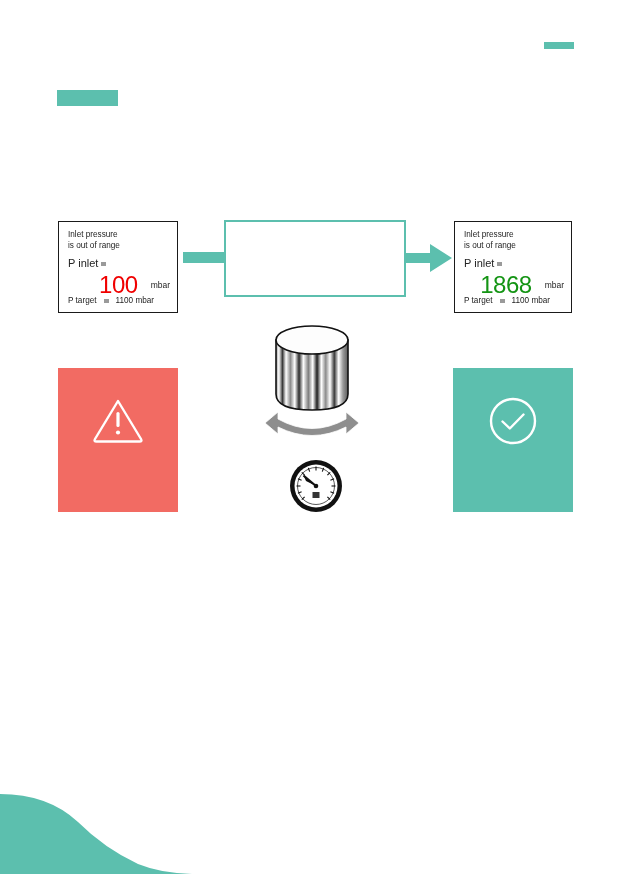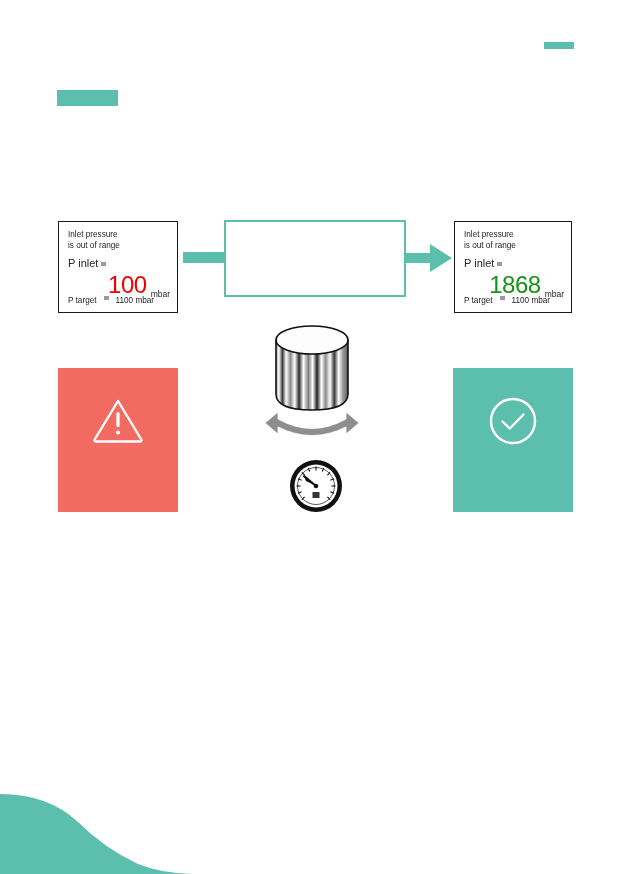--- a/index.html
+++ b/index.html
@@ -58,42 +58,43 @@
     height: 4px;
     background: #9a9a9a;
     margin-left: 3px;
     vertical-align: middle;
   }
   .panel-value-row {
     position: absolute;
     right: 7px;
     top: 49px;
     display: flex;
-    align-items: flex-end;
+    align-items: center;
     justify-content: flex-end;
   }
   .panel-value {
     font-size: 24px;
     font-weight: 400;
     letter-spacing: -0.5px;
   }
   .panel-value.bad  { color: #f00000; }
   .panel-value.good { color: #149414; }
   .panel-unit {
     font-size: 8.5px;
     color: #232323;
-    margin-left: 4px;
+    margin-left: 13px;
   }
   .panel-target {
     position: absolute;
     left: 9px;
     bottom: 7px;
     font-size: 8.2px;
     color: #232323;
     display: flex;
+    align-items: center;
   }
   .panel-target .eq-mark { margin: 0 7px 0 7px; }
 
   
   #process-box {
     position: absolute;
     left: 224px;
     top: 220px;
     width: 182px;
     height: 77px;

